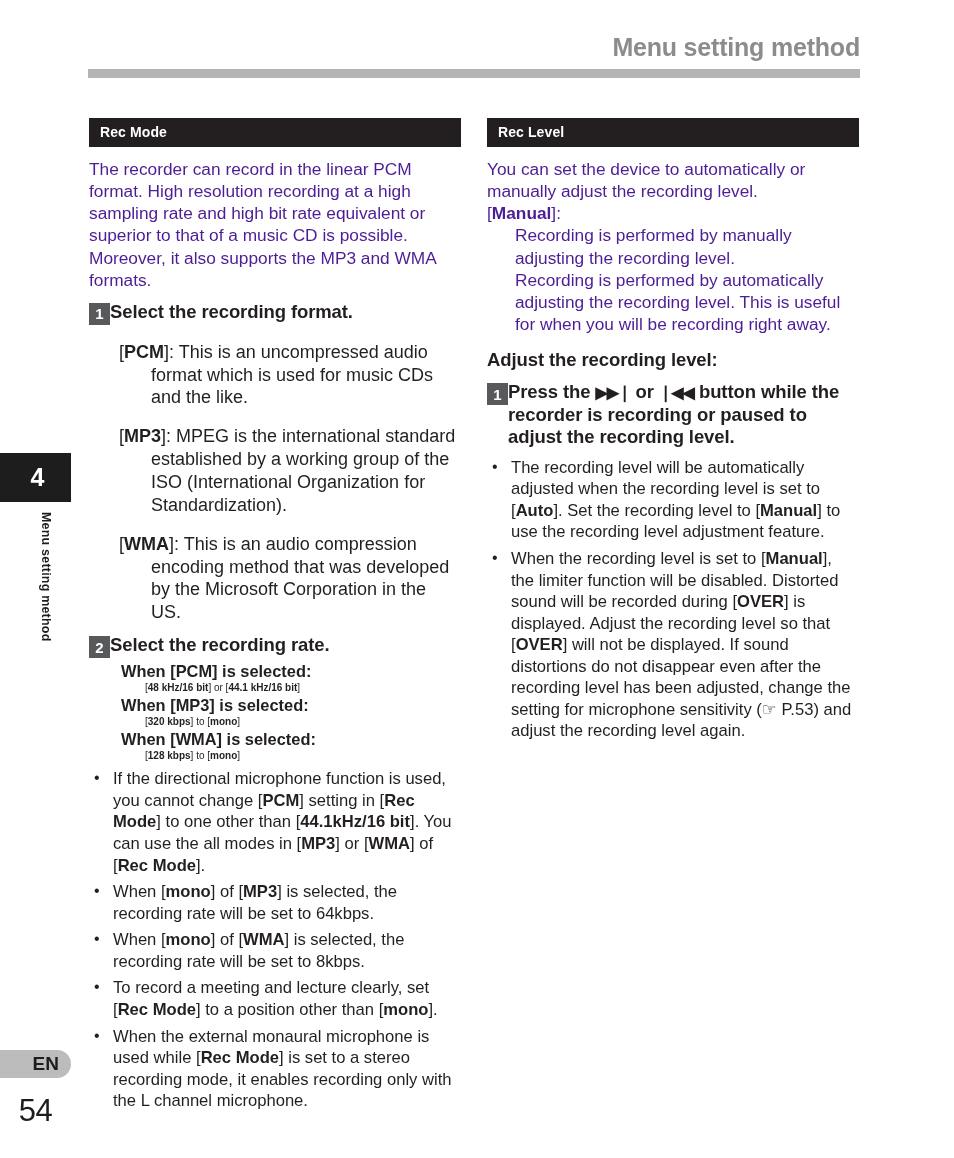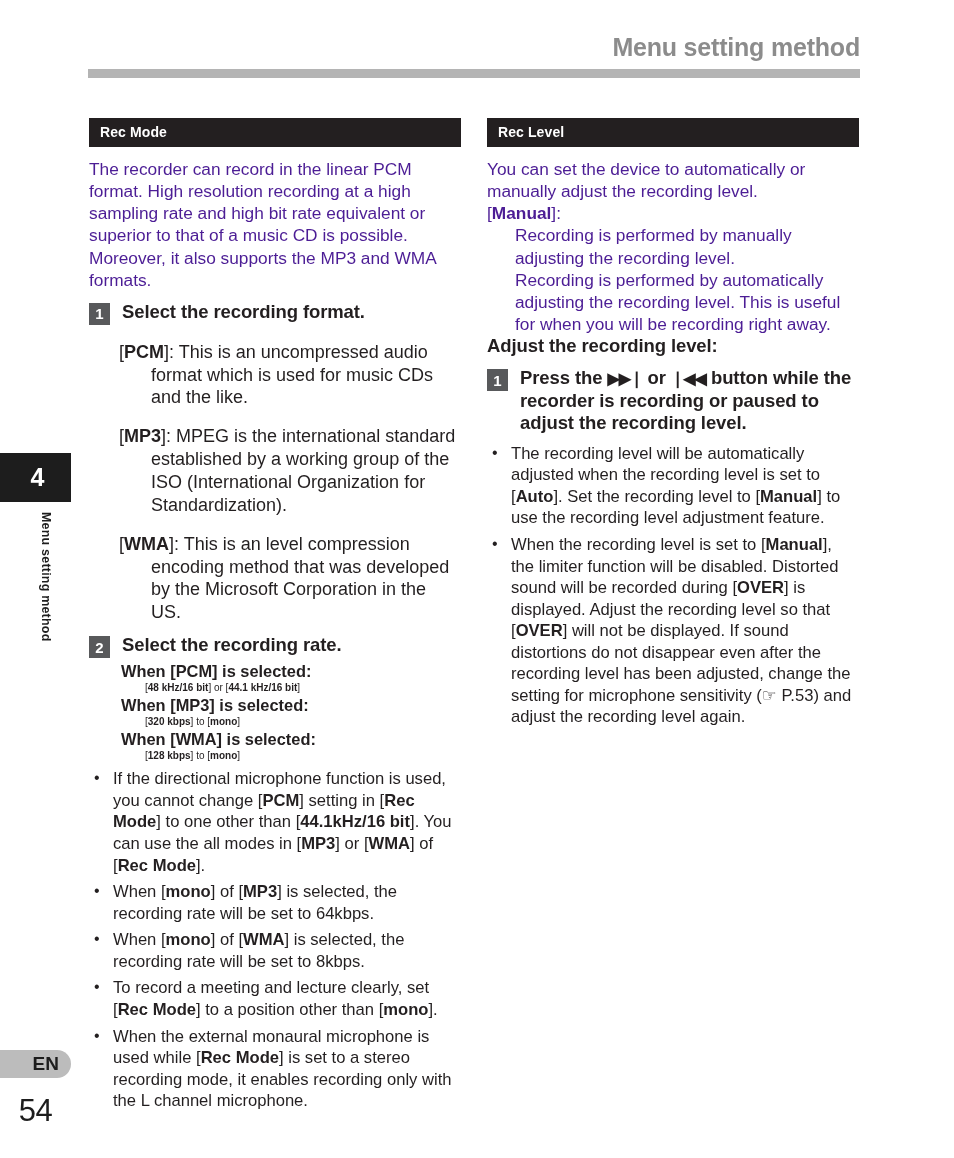--- a/index.html
+++ b/index.html
@@ -139,21 +139,20 @@
     background: #58595b;
     color: #ffffff;
     font-size: 15px;
     font-weight: bold;
     display: flex;
     align-items: center;
     justify-content: center;
     margin-top: 2px;
   }
   .step-title {
-    margin-left: 12px;
     font-size: 18.5px;
     font-weight: bold;
     line-height: 1.22;
     letter-spacing: -0.1px;
   }
 
   
   .def-list { margin-top: 3px; }
   .def-item {
     font-size: 18px;
@@ -193,21 +192,21 @@
     padding-left: 5px;
     box-sizing: border-box;
     font-size: 16px;
     line-height: 1.3;
   }
   .bullet-text { flex: 1 1 auto; }
 
   .sub-heading {
     font-size: 18.5px;
     font-weight: bold;
-    margin-top: 0;
+    margin-top: 14px;
     letter-spacing: -0.1px;
   }
 
   .para-ind {
     font-size: 17.3px;
     line-height: 1.28;
     padding-left: 28px;
   }
 
   b, strong { font-weight: bold; }
@@ -247,21 +246,21 @@
   <div class="step">
     <div class="step-num">
       <span>1</span>
     </div>
     <div class="step-title">Select the recording format.</div>
   </div>
 
   <div class="def-list">
     <div class="def-item">[<b>PCM</b>]: <span>This is an uncompressed audio format which is used for music CDs and the like.</span></div>
     <div class="def-item">[<b>MP3</b>]: <span>MPEG is the international standard established by a working group of the ISO (International Organization for Standardization).</span></div>
-    <div class="def-item">[<b>WMA</b>]: <span>This is an level compression encoding method that was developed by the Microsoft Corporation in the US.</span></div>
+    <div class="def-item">[<b>WMA</b>]: <span>This is an audio compression encoding method that was developed by the Microsoft Corporation in the US.</span></div>
   </div>
 
   <div class="step">
     <div class="step-num">
       <span>2</span>
     </div>
     <div class="step-title">Select the recording rate.</div>
   </div>
 
   <div class="when-block">

